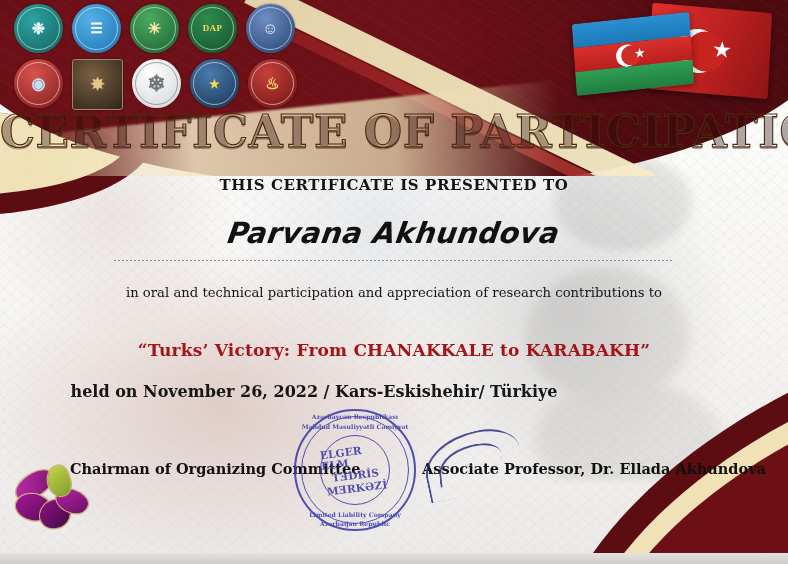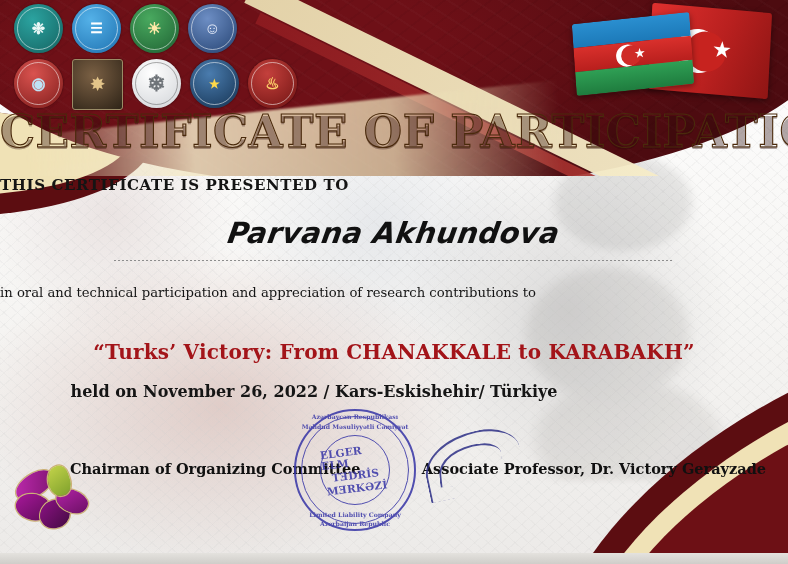--- a/index.html
+++ b/index.html
@@ -121,45 +121,45 @@
     font-family:"DejaVu Serif",serif;
     font-size:44px;font-weight:bold;letter-spacing:.5px;
     color:#e0b23a;
     background:linear-gradient(180deg,#fff0b8 4%,#e6bb45 34%,#caa025 52%,#f3deа0 70%,#b98a1c 92%);
     -webkit-background-clip:text;background-clip:text;-webkit-text-fill-color:transparent;
     text-shadow:0 2px 0 rgba(40,10,10,.35);
     -webkit-text-stroke:1.1px #4a2a0c;
     white-space:nowrap;
   }
   .presented{
-    position:absolute;left:0;top:176px;width:788px;text-align:left;
+    position:absolute;left:0;top:176px;width:788px;text-align:center;
     font-family:"DejaVu Serif",serif;
     font-size:15px;font-weight:bold;letter-spacing:.6px;color:#141414;
   }
   .name-wrap{position:absolute;left:114px;top:216px;width:560px;text-align:center;}
   .rec-name{
     font-family:"DejaVu Sans",sans-serif;
     font-size:29px;color:#111;font-style:italic;font-weight:600;
     letter-spacing:.4px;transform:skewX(-9deg);display:inline-block;
   }
   .name-rule{
     position:absolute;left:114px;top:260px;width:560px;height:1px;
     background:repeating-linear-gradient(90deg,#8d8d8d 0 2px,rgba(0,0,0,0) 2px 4px);
   }
   .line-a{
-    position:absolute;left:0;top:285px;width:788px;text-align:left;
+    position:absolute;left:0;top:285px;width:788px;text-align:center;
     font-family:"DejaVu Serif",serif;font-size:13.2px;color:#151515;
   }
   .line-b{
     position:absolute;left:0;top:310px;width:788px;text-align:center;
     font-family:"DejaVu Serif",serif;font-size:18.5px;font-weight:bold;color:#101010;
   }
   .line-c{
     position:absolute;left:0;top:340px;width:788px;text-align:center;
-    font-family:"DejaVu Serif",serif;font-size:20px;font-weight:bold;color:#a31419;
+    font-family:"DejaVu Serif",serif;font-size:17px;font-weight:bold;color:#a31419;
     letter-spacing:.2px;
   }
   .line-d{
     position:absolute;left:0;top:382px;width:628px;text-align:center;
     font-family:"DejaVu Serif",serif;font-size:16px;font-weight:bold;color:#151515;
   }
   .sig-left{
     position:absolute;left:58px;top:460px;
     font-family:"DejaVu Serif",serif;font-size:14.5px;font-weight:bold;color:#101010;margin-left:12px;
   }
@@ -244,20 +244,24 @@
       </div>
       <div class="logo" style="background:radial-gradient(circle at 38% 32%,#54b1e8,#1c6fae);">
         <div class="ring"></div>
           <div class="core" style="font-size:14px;color:#ffffff;">☰</div>
       </div>
       <div class="logo" style="background:radial-gradient(circle at 40% 30%,#49a95f,#1d5f31);">
         <div class="ring"></div>
           <div class="core" style="font-size:16px;color:#ffe9a8;">☀</div>
 
       </div>
+      <div class="logo" style="background:radial-gradient(circle at 40% 30%,#2e8b4e,#12502a);">
+        <div class="ring"></div>
+          <div class="core" style="font-size:9px;color:#ffd85e;letter-spacing:.4px;">DAP</div>
+      </div>
       <div class="logo" style="background:radial-gradient(circle at 40% 30%,#6d8ec4,#22406f);">
         <div class="ring"></div>
           <div class="core" style="font-size:16px;color:#e8eefb;">☺</div>
       </div>
     </div>
     <div class="logo-row">
       <div class="logo" style="background:radial-gradient(circle at 40% 30%,#d9534f,#7d1b1a);">
         <div class="ring"></div>
           <div class="core" style="font-size:16px;color:#bfe3f5;">◉</div>
       </div>
@@ -310,21 +314,21 @@
     <div class="name-wrap">
       <span class="rec-name">Parvana Akhundova</span>
     </div>
     <div class="name-rule"></div>
 
     <div class="line-a">in oral and technical participation and appreciation of research contributions to</div>
     <div class="line-c">“Turks’ Victory: From CHANAKKALE to KARABAKH”</div>
     <div class="line-d">held on November 26, 2022 / Kars-Eskishehir/ Türkiye</div>
 
     <div class="sig-left">Chairman of  Organizing Committee</div>
-    <div class="sig-right">Associate Professor, Dr. Victory Gerayzade</div>
+    <div class="sig-right">Associate Professor, Dr. Ellada Akhundova</div>
 
     <div class="signature"></div>
 
   </div>
 
   <div class="seal">
     <div class="c c1"></div>
     <div class="c c2"></div>
     <div class="c c3"></div>
     <div class="ring-txt">

